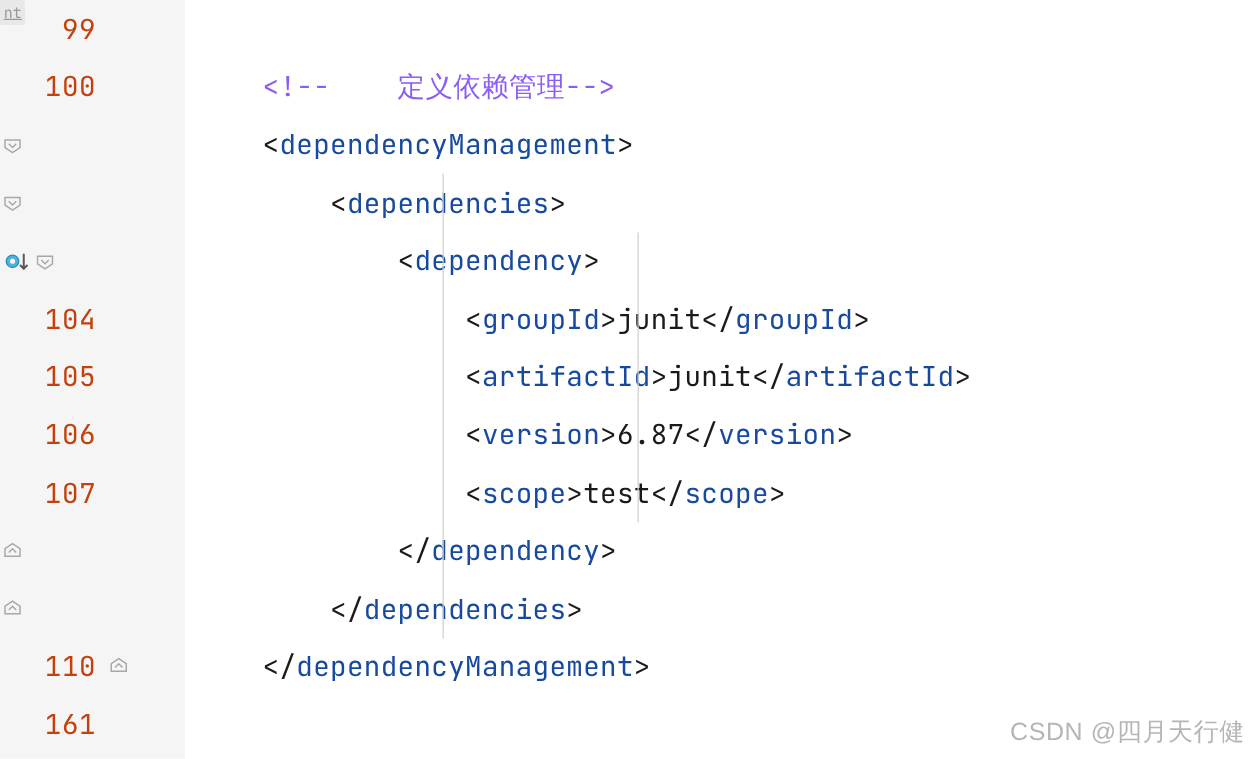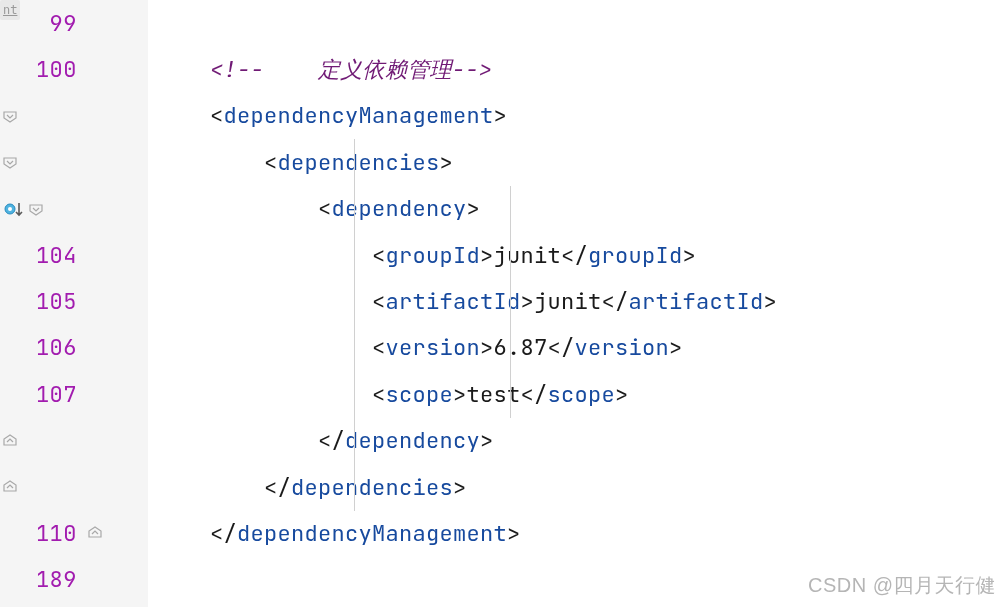--- a/index.html
+++ b/index.html
@@ -24,21 +24,21 @@
       flex-shrink: 0;
     }
     .line-row {
       display: flex;
       height: 46.4px;
       align-items: center;
     }
     .line-num {
       width: 85px;
       text-align: right;
-      color: #a21caf;
+      color: #c2410c;
       font-size: 22px;
       padding-right: 8px;
       letter-spacing: 0.5px;
     }
     .gutter-icons {
       width: 63px;
       display: flex;
       align-items: center;
       justify-content: flex-start;
       gap: 4px;
@@ -67,21 +67,21 @@
     }
     .code-line {
       height: 46.4px;
       display: flex;
       align-items: center;
       white-space: pre;
       font-size: 22px;
       letter-spacing: 0.3px;
       padding-left: 8px;
     }
-    .comment { color: #701a75; font-style: italic; }
+    .comment { color: #8b5cf6; }
     .bracket { color: #1a1a1a; }
     .tag { color: #174a9e; }
     .text-content { color: #1a1a1a; }
     .indent-guide {
       position: absolute;
       width: 1px;
       background: #d0d0d0;
       top: 0;
       bottom: 0;
     }
@@ -199,21 +199,21 @@
         <div class="gutter-icons">
           <span class="fold-icon">
             <svg width="14" height="14" viewBox="0 0 14 14">
               <path d="M1 11 L7 11 L13 11 L13 5 L7 1 L1 5 Z" fill="none" stroke="#a8a8a8" stroke-width="1.2"></path>
               <path d="M4 8 L7 5 L10 8" fill="none" stroke="#a8a8a8" stroke-width="1.2"></path>
             </svg>
           </span>
         </div>
       </div>
       <div class="line-row">
-        <div class="line-num">189</div>
+        <div class="line-num">161</div>
         <div class="gutter-icons"></div>
       </div>
     </div>
   <div class="code-area" id="code">
     <div class="indent-guide" style="left:206px; top:139px; height:372px;"></div>
     <div class="indent-guide" style="left:362px; top:186px; height:232px;"></div>
   <div class="code-line"></div>
       <div class="code-line"><span>    </span><span class="comment">&lt;!--    定义依赖管理--&gt;</span></div>
       <div class="code-line"><span>    </span><span class="bracket">&lt;</span><span class="tag">dependencyManagement</span><span class="bracket">&gt;</span></div>
       <div class="code-line"><span>        </span><span class="bracket">&lt;</span><span class="tag">dependencies</span><span class="bracket">&gt;</span></div>

